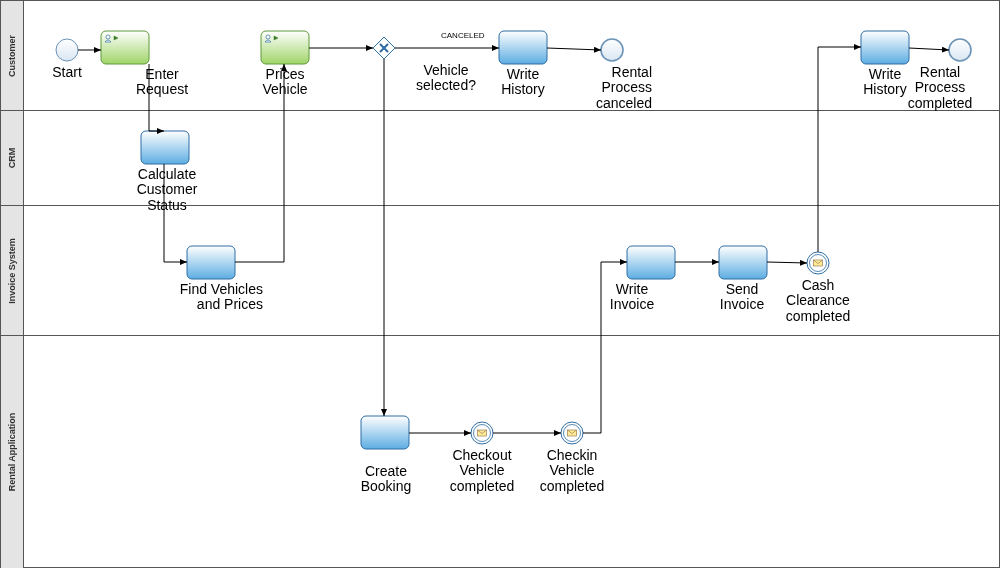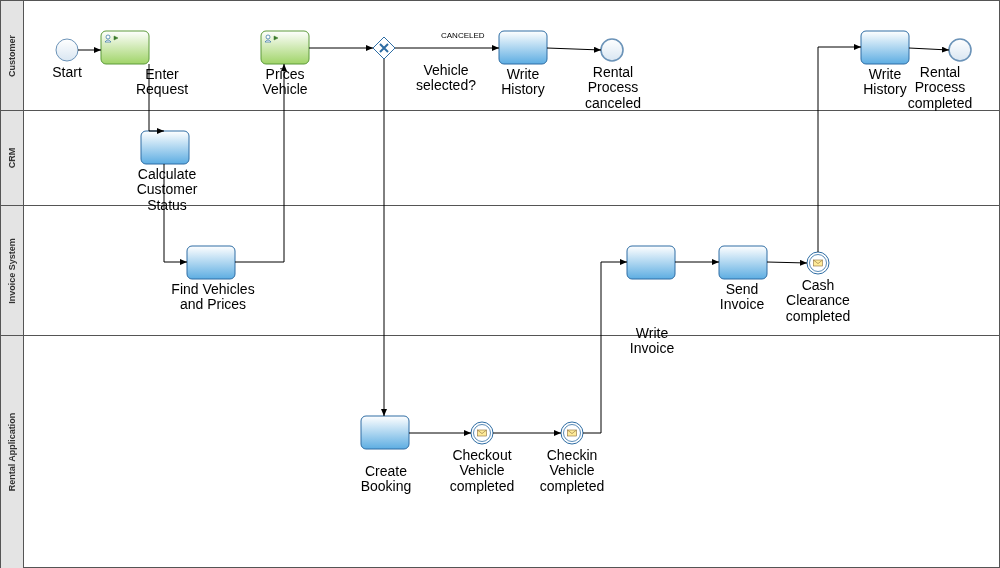--- a/index.html
+++ b/index.html
@@ -203,26 +203,26 @@
       <path d="M582,432 L600,432 L600,261 L626,261" fill="none" stroke="#000" stroke-width="1" marker-end="url(#arrow)"></path>
       <path d="M674,261 L718,261" fill="none" stroke="#000" stroke-width="1" marker-end="url(#arrow)"></path>
       <path d="M766,261 L806,262" fill="none" stroke="#000" stroke-width="1" marker-end="url(#arrow)"></path>
       <path d="M817,251 L817,46 L860,46" fill="none" stroke="#000" stroke-width="1" marker-end="url(#arrow)"></path>
       <path d="M908,47 L948,49" fill="none" stroke="#000" stroke-width="1" marker-end="url(#arrow)"></path>
     </svg>
 
   <div class="node-label" style="left:45px;top:64px;width:42px;">Start</div>
   <div class="node-label" style="left:90px;top:66px;width:70px;margin-left:36px;">Enter Request</div>
   <div class="node-label" style="left:116px;top:166px;width:100px;">Calculate Customer Status</div>
-  <div class="node-label" style="left:162px;top:281px;width:100px;">Find Vehicles and Prices</div>
+  <div class="node-label" style="left:162px;top:281px;width:100px;text-align:right;">Find Vehicles and Prices</div>
   <div class="node-label" style="left:248px;top:66px;width:72px;">Prices Vehicle</div>
   <div class="node-label" style="left:364px;top:62px;width:80px;margin-left:41px;">Vehicle selected?</div>
   <div class="node-label" style="left:486px;top:66px;width:72px;">Write History</div>
-  <div class="node-label" style="left:573px;top:64px;width:78px;">Rental Process canceled</div>
+  <div class="node-label" style="left:573px;top:64px;width:78px;text-align:right;">Rental Process canceled</div>
   <div class="node-label" style="left:345px;top:451px;width:80px;margin-top:12px;">Create Booking</div>
   <div class="node-label" style="left:440px;top:447px;width:82px;">Checkout Vehicle completed</div>
   <div class="node-label" style="left:530px;top:447px;width:82px;">Checkin Vehicle completed</div>
-  <div class="node-label" style="left:616px;top:281px;width:70px;margin-top:44px;">Write Invoice</div>
+  <div class="node-label" style="left:596px;top:281px;width:70px;">Write Invoice</div>
   <div class="node-label" style="left:706px;top:281px;width:70px;">Send Invoice</div>
   <div class="node-label" style="left:775px;top:277px;width:84px;">Cash Clearance completed</div>
   <div class="node-label" style="left:848px;top:66px;width:72px;">Write History</div>
   <div class="node-label" style="left:900px;top:64px;width:78px;">Rental Process completed</div>
 </div>
 
 </body></html>

